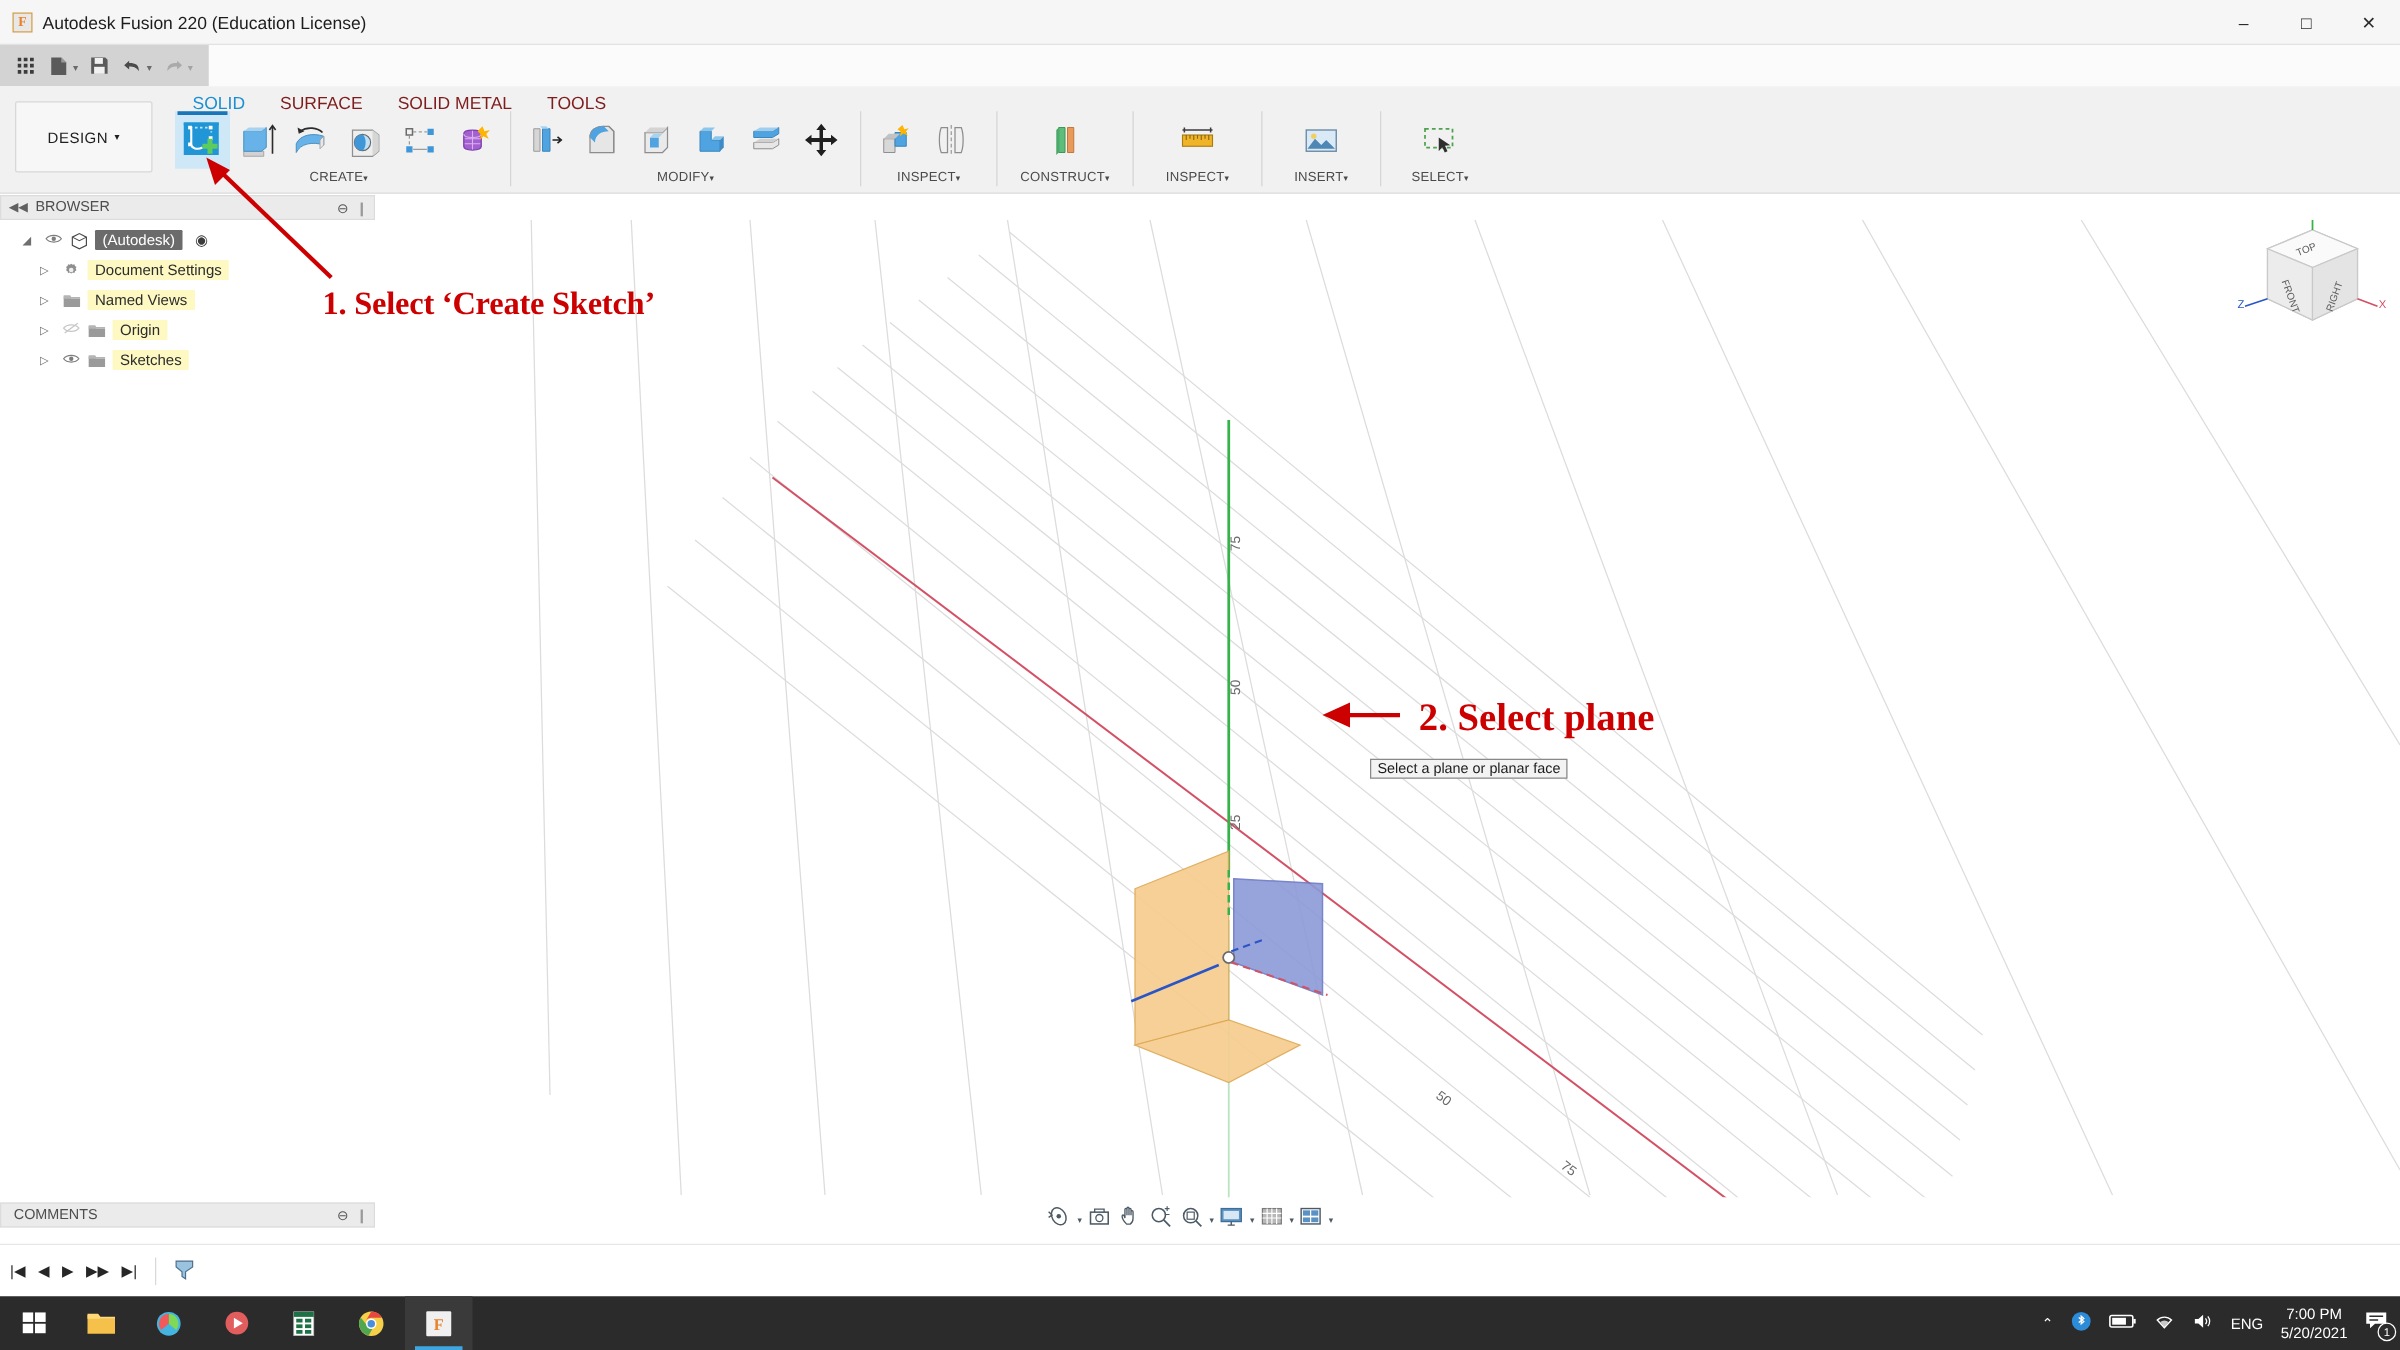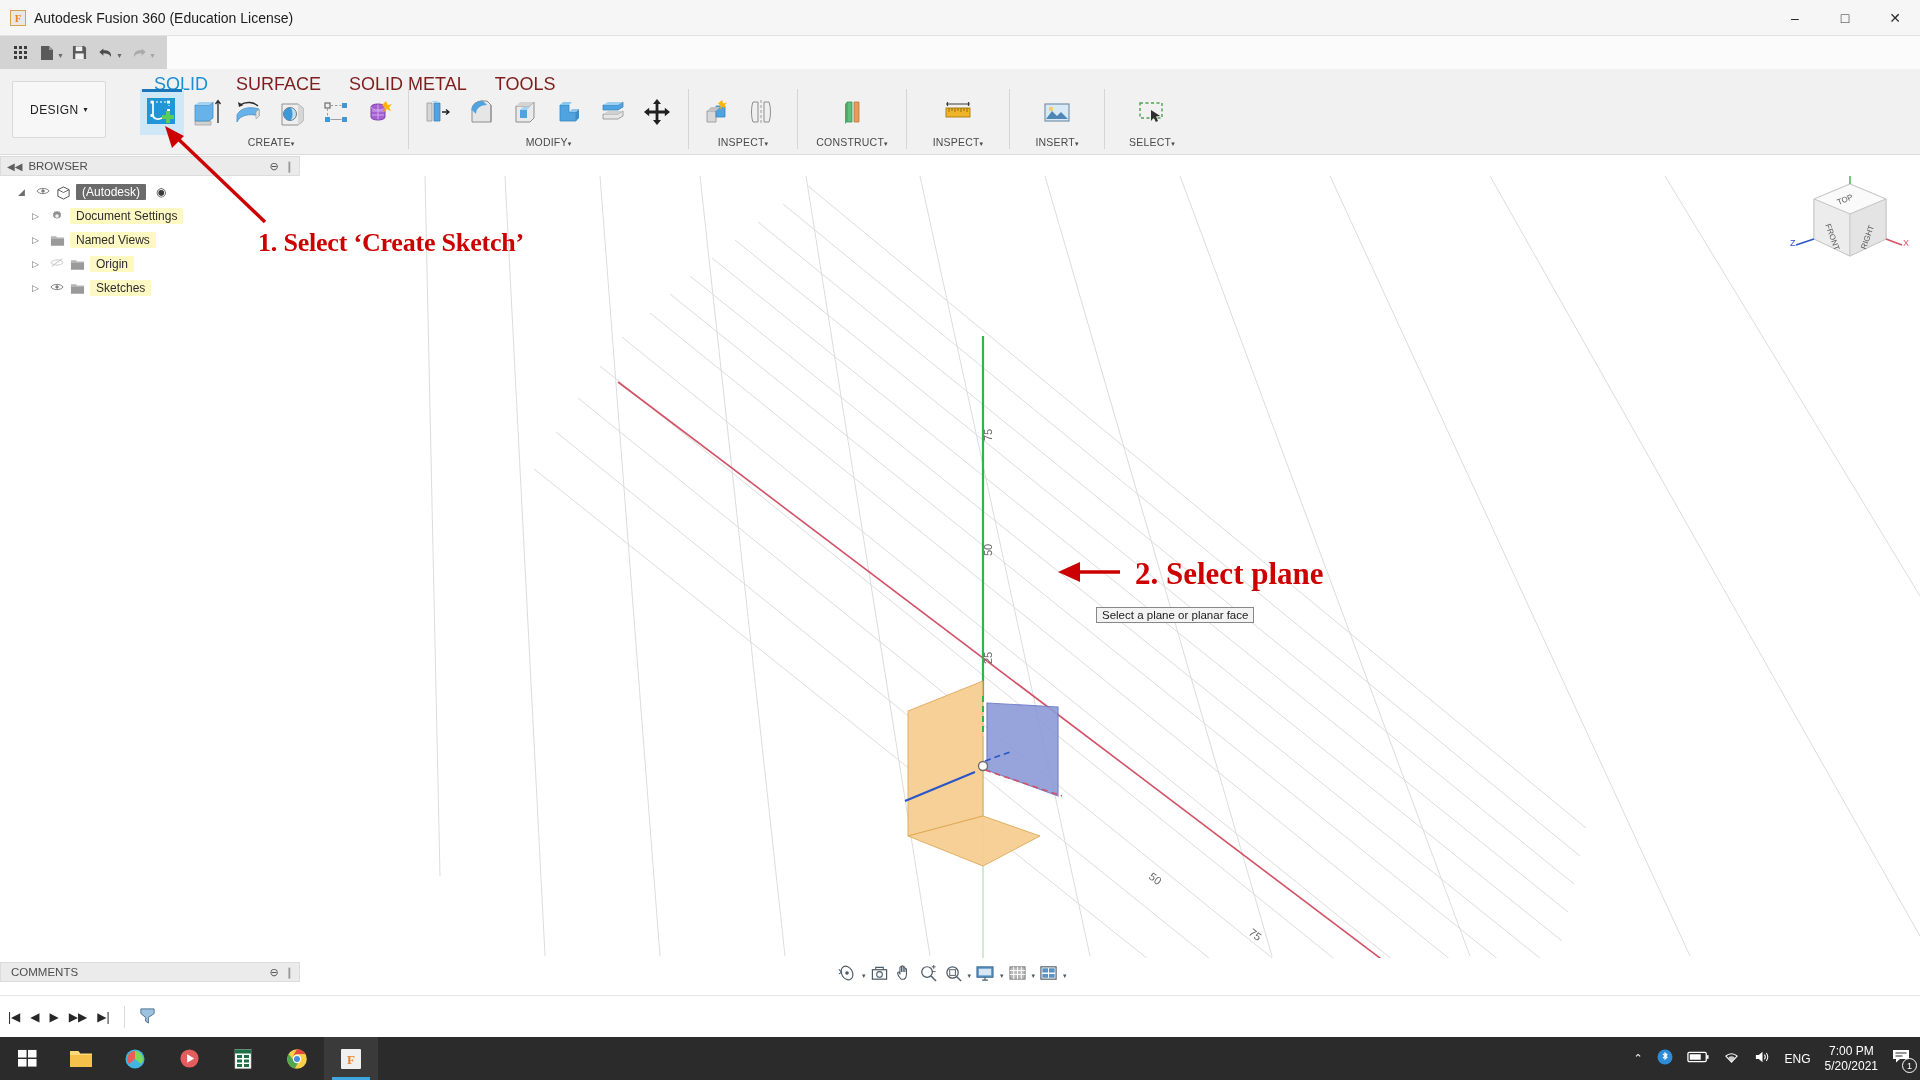--- a/index.html
+++ b/index.html
@@ -64,28 +64,28 @@
     color: #fff; font-size: 10px; display: flex; align-items: center;
     justify-content: center; letter-spacing: .3px;
   }
 
   
   .ribbon {
     position: absolute; top: 69px; left: 0; width: 1920px; height: 86px;
     background: #f1f1f1; border-bottom: 1px solid #dcdcdc;
   }
   .ws-select {
-    position: absolute; left: 12px; top: 12px; width: 94px; height: 57px;
+    position: absolute; left: 12px; top: 12px; width: 110px; height: 57px;
     border: 1px solid #d8d8d8; background: #f7f7f7; border-radius: 2px;
     display: flex; align-items: center; justify-content: center;
     font-size: 12px; color: #202020; letter-spacing: .4px;
   }
   .tabs-row {
     position: absolute; left: 140px; top: 1px; display: flex; gap: 0;
-    font-size: 18px;
+    font-size: 14px;
   }
   .tab-item { padding: 4px 14px; color: #7f1d1d; }
   .tab-item.active { color: #1a8fd1; }
 
   .panels {
     position: absolute; left: 136px; top: 20px; right: 0; height: 66px;
     display: flex; align-items: flex-start;
   }
   .panel { display: flex; flex-direction: column; height: 66px; position: relative; }
   .panel-icons { display: flex; align-items: flex-start; height: 46px; padding: 0 4px; }
@@ -195,21 +195,21 @@
   }
   .svg-over { position: absolute; left: 0; top: 0; width: 1920px; height: 1080px; pointer-events: none; }
 </style>
 </head>
 <body>
 
 <div id="app">
 
   <div class="titlebar">
     <div class="app-icon">F</div>
-    <div class="title-text">Autodesk Fusion 360 (Education License)</div>
+    <div class="title-text">Autodesk Fusion 220 (Education License)</div>
     <div class="win-btns">
       <div class="win-btn">–</div>
       <div class="win-btn">□</div>
       <div class="win-btn close">✕</div>
     </div>
   </div>
 
   <div class="qabar">
     <div class="qa-left">
       <div class="qa-btn">

